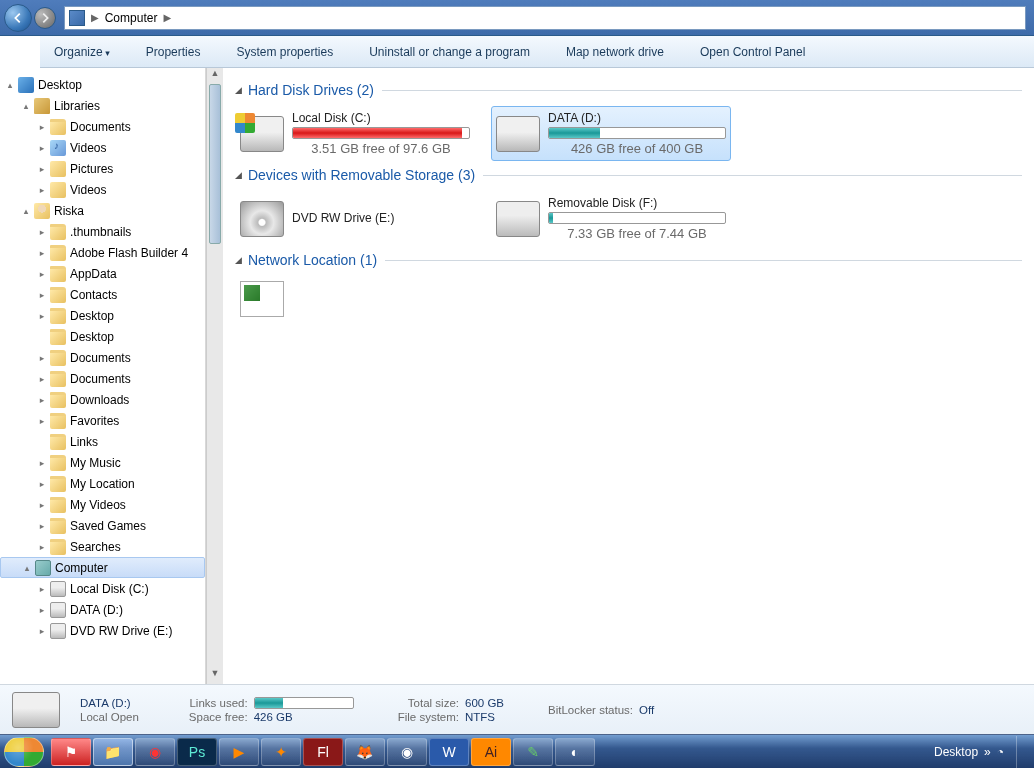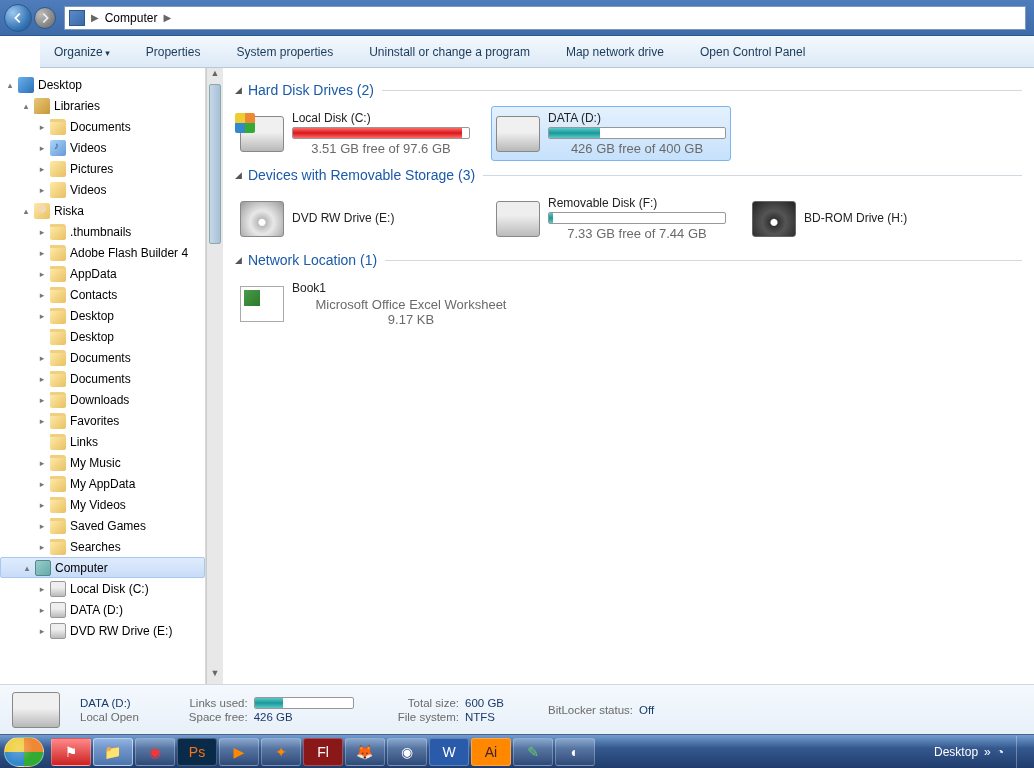--- a/index.html
+++ b/index.html
@@ -209,21 +209,21 @@
           <span>Links</span>
         </div>
         <div class="tree-node" style="padding-left: 36px;">
           <span class="tw">▸</span>
           <span class="ticon i-folder"></span>
           <span>My Music</span>
         </div>
         <div class="tree-node" style="padding-left: 36px;">
           <span class="tw">▸</span>
           <span class="ticon i-folder"></span>
-          <span>My AppData</span>
+          <span>My Location</span>
         </div>
         <div class="tree-node" style="padding-left: 36px;">
           <span class="tw">▸</span>
           <span class="ticon i-folder"></span>
           <span>My Videos</span>
         </div>
         <div class="tree-node" style="padding-left: 36px;">
           <span class="tw">▸</span>
           <span class="ticon i-folder"></span>
           <span>Saved Games</span>
@@ -305,41 +305,30 @@
         <div class="drive">
           <div class="drive-icon di-rem"></div>
           <div class="drive-info">
             <div class="drive-name">Removable Disk (F:)</div>
             <div class="drive-bar">
                 <div class="drive-fill fill-teal" id="bar-f" style="width: 2%;"></div>
               </div>
             <div class="drive-sub">7.33 GB free of 7.44 GB</div>
           </div>
         </div>
-        <div class="drive">
-          <div class="drive-icon di-bd"></div>
-          <div class="drive-info">
-              <div class="drive-name">BD-ROM Drive (H:)</div>
-            </div>
-        </div>
       </div>
 
       <div class="section-hdr">
         <span class="tri">◢</span>
         <span>Network Location (1)</span>
         <span class="line"></span>
       </div>
       <div class="drive-row">
         <div class="drive" style="width:300px">
           <div class="drive-icon di-xls"></div>
-          <div class="drive-info">
-            <div class="drive-name">Book1</div>
-            <div class="drive-sub">Microsoft Office Excel Worksheet</div>
-            <div class="drive-sub">9.17 KB</div>
-          </div>
         </div>
       </div>
     </div>
   </div>
 
   <div class="details">
     <div class="big-icon di-hdd drive-icon"></div>
     <div class="det-col">
       <span class="det-val" style="font-weight:500">DATA (D:)</span>
       <span></span>
@@ -364,21 +353,21 @@
       <span class="det-label">BitLocker status:</span>
       <span class="det-val">Off</span>
     </div>
   </div>
 
   <div class="taskbar">
     <div class="start"></div>
     <div class="task-item" style="background:linear-gradient(to bottom,#f88,#c22)">⚑</div>
     <div class="task-item active">📁</div>
     <div class="task-item" style="color:#f33">◉</div>
-    <div class="task-item" style="background:#0a2a4a;color:#f97316">Ps</div>
+    <div class="task-item" style="background:#0a2a4a;color:#5eead4">Ps</div>
     <div class="task-item" style="color:#f80">▶</div>
     <div class="task-item" style="color:#f80">✦</div>
     <div class="task-item" style="background:#8a1818">Fl</div>
     <div class="task-item">🦊</div>
     <div class="task-item">◉</div>
     <div class="task-item" style="background:#2a5aaa">W</div>
     <div class="task-item" style="background:#f80;color:#422">Ai</div>
     <div class="task-item" style="color:#6c6">✎</div>
     <div class="task-item">◐</div>
     <div class="tray">

